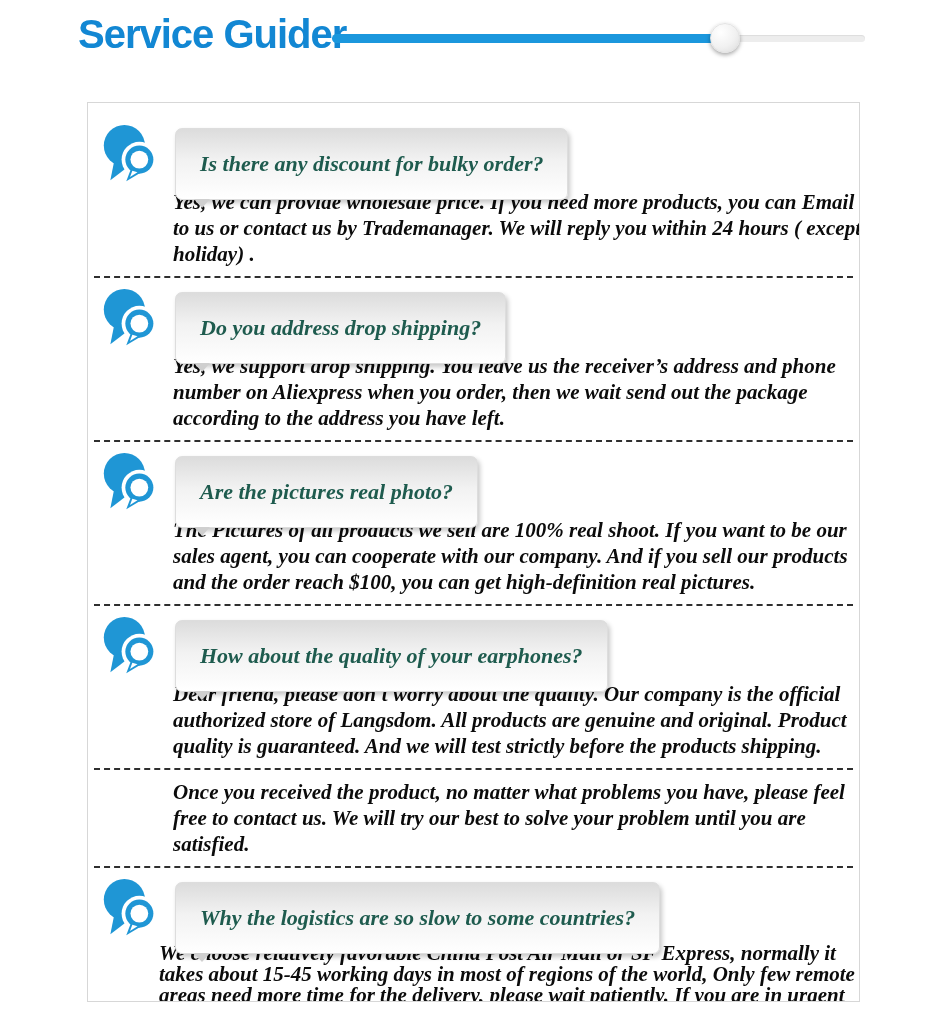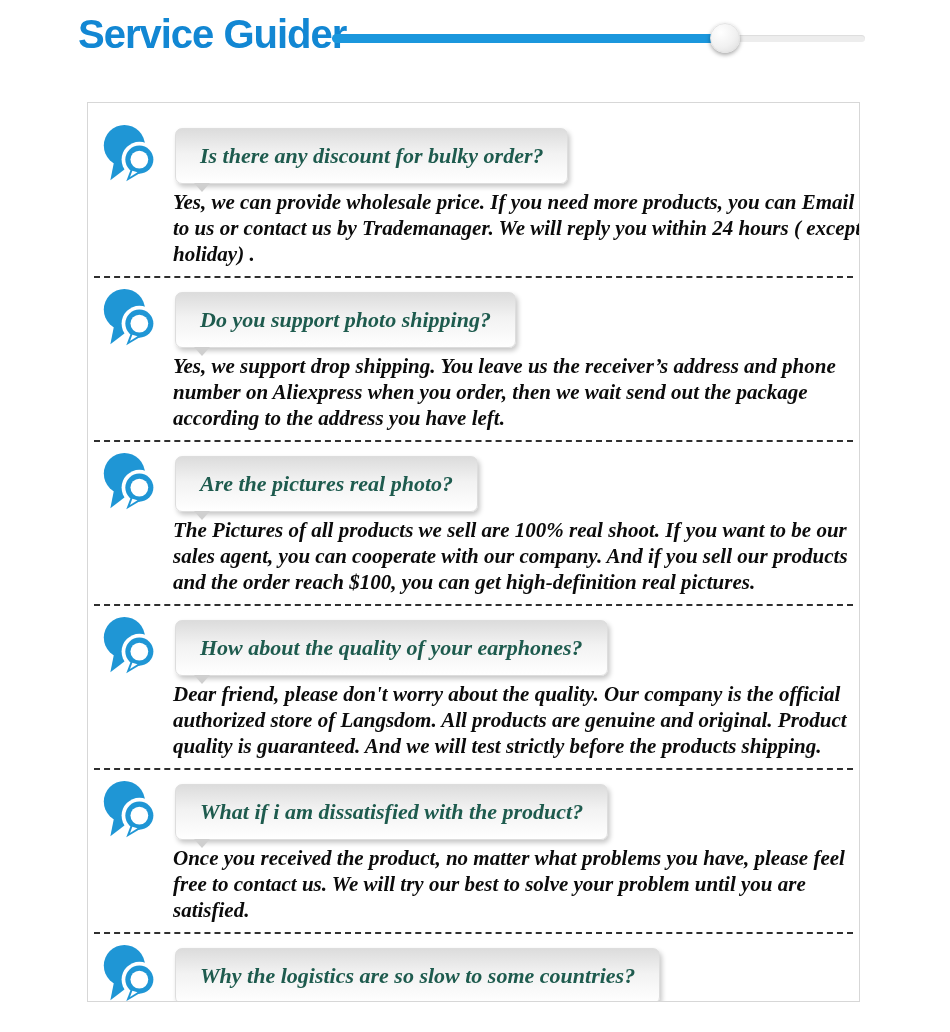--- a/index.html
+++ b/index.html
@@ -34,21 +34,21 @@
   .faq-panel{
     position:absolute;left:87px;top:102px;width:773px;height:900px;
     border:1px solid #d7d7d7;background:#ffffff;box-sizing:border-box;
     padding:20px 0 0 13px;overflow:hidden;
   }
   .faq-item{position:relative;}
   .q-row{display:flex;align-items:flex-start;height:60px;}
   .chat-icon{width:58px;height:62px;flex:none;}
   .q-banner{
     position:relative;display:inline-flex;align-items:center;
-    height:38px;margin:5px 0 0 16px;padding:8px 24px;
+    height:38px;margin:5px 0 0 16px;padding:16px 24px;
     background:linear-gradient(180deg,#dcdcdc 0%,#f2f2f2 45%,#ffffff 100%);
     border:1px solid #ddd;border-radius:7px;
     box-shadow:2px 3px 5px rgba(0,0,0,0.22);
   }
   .q-banner::after{
     content:"";position:absolute;left:18px;top:100%;
     border-left:8px solid transparent;border-right:8px solid transparent;
     border-top:9px solid #cfcfcf;
   }
   .q-text{
@@ -106,21 +106,21 @@
     <p class="answer">Yes, we can provide wholesale price. If you need more products, you can Email to us or contact us by Trademanager. We will reply you within 24 hours ( except holiday) .</p>
   </article>
   <div class="sep"></div>
 
   <article class="faq-item">
     <div class="q-row">
       <svg class="chat-icon" viewBox="0 0 62 64">
           <use href="#chatIcon"></use>
         </svg>
       <div class="q-banner">
-        <span class="q-text">Do you support photo shipping?</span>
+        <span class="q-text">Do you address drop shipping?</span>
       </div>
     </div>
     <p class="answer">Yes, we support drop shipping. You leave us the receiver’s address and phone number on Aliexpress when you order, then we wait send out the package according to the address you have left.</p>
   </article>
   <div class="sep"></div>
 
   <article class="faq-item">
     <div class="q-row">
       <svg class="chat-icon" viewBox="0 0 62 64">
           <use href="#chatIcon"></use>
@@ -140,28 +140,20 @@
         </svg>
       <div class="q-banner">
         <span class="q-text">How about the quality of your earphones?</span>
       </div>
     </div>
     <p class="answer">Dear friend, please don't worry about the quality. Our company is the official authorized store of Langsdom. All products are genuine and original. Product quality is guaranteed. And we will test strictly before the products shipping.</p>
   </article>
   <div class="sep"></div>
 
   <article class="faq-item">
-    <div class="q-row">
-      <svg class="chat-icon" viewBox="0 0 62 64">
-          <use href="#chatIcon"></use>
-        </svg>
-      <div class="q-banner">
-        <span class="q-text">What if i am dissatisfied with the product?</span>
-      </div>
-    </div>
     <p class="answer">Once you received the product, no matter what problems you have, please feel free to contact us. We will try our best to solve your problem until you are satisfied.</p>
   </article>
   <div class="sep"></div>
 
   <article class="faq-item tight">
     <div class="q-row">
       <svg class="chat-icon" viewBox="0 0 62 64">
           <use href="#chatIcon"></use>
         </svg>
       <div class="q-banner">

